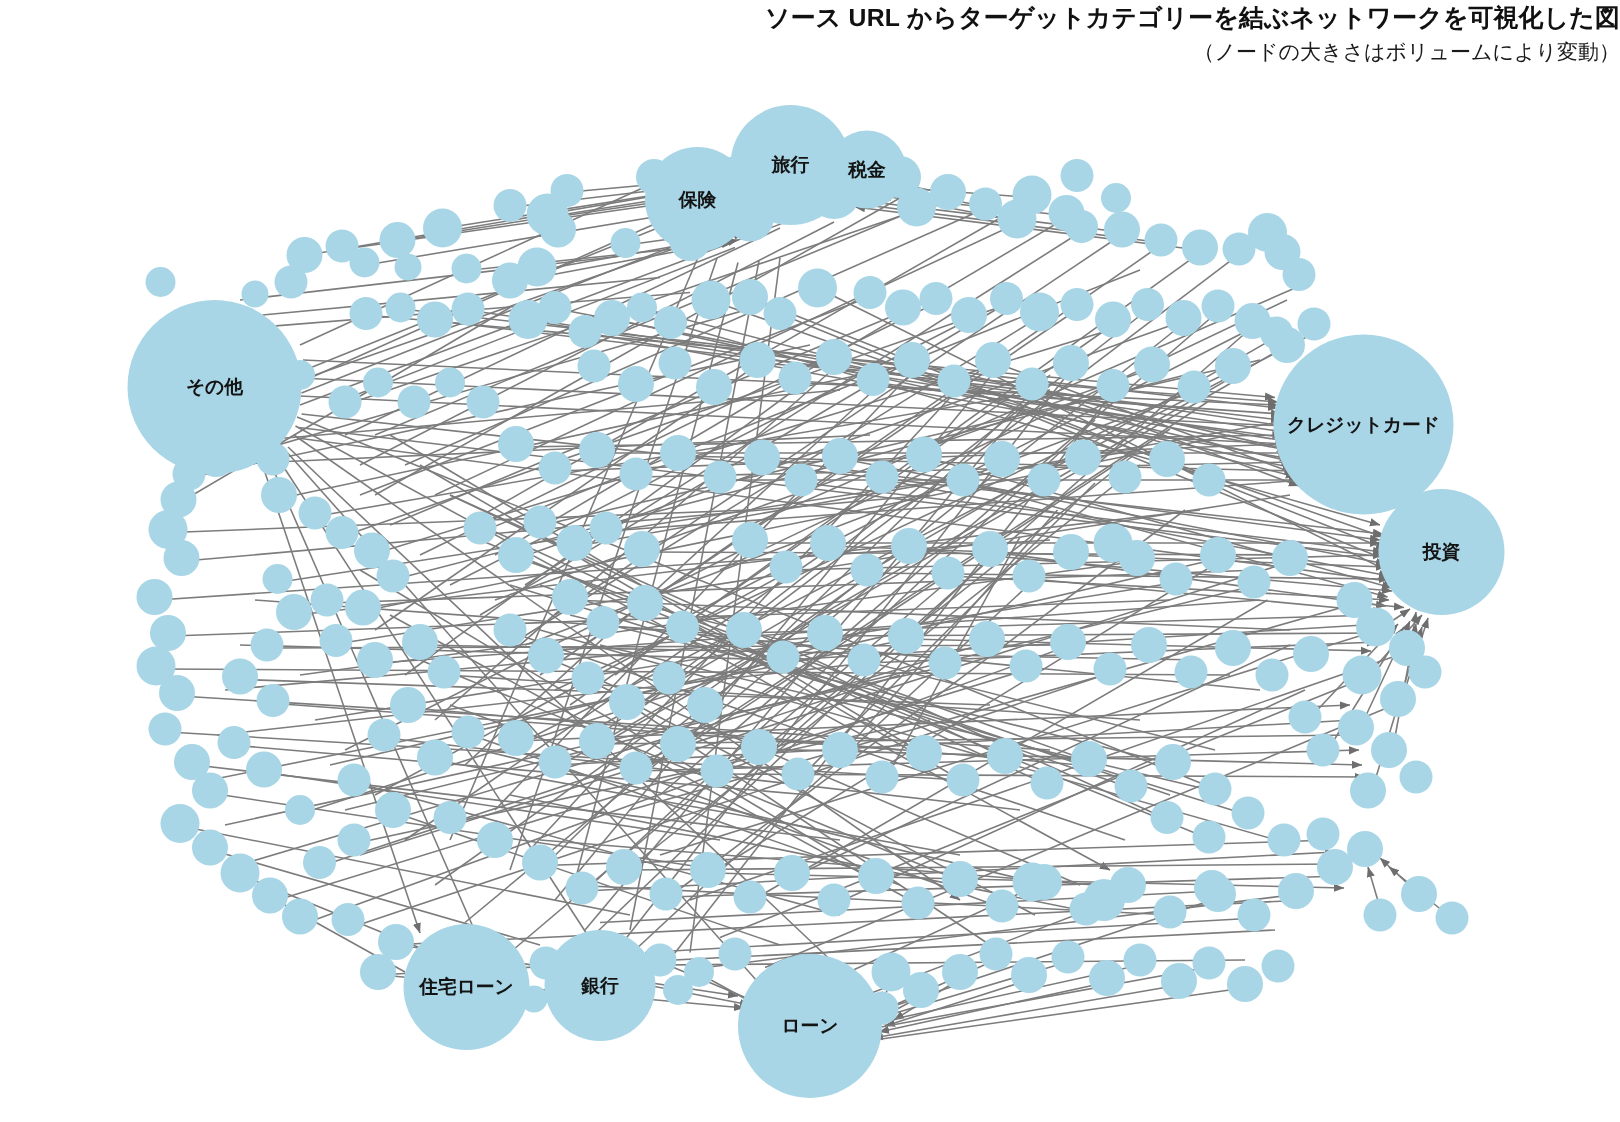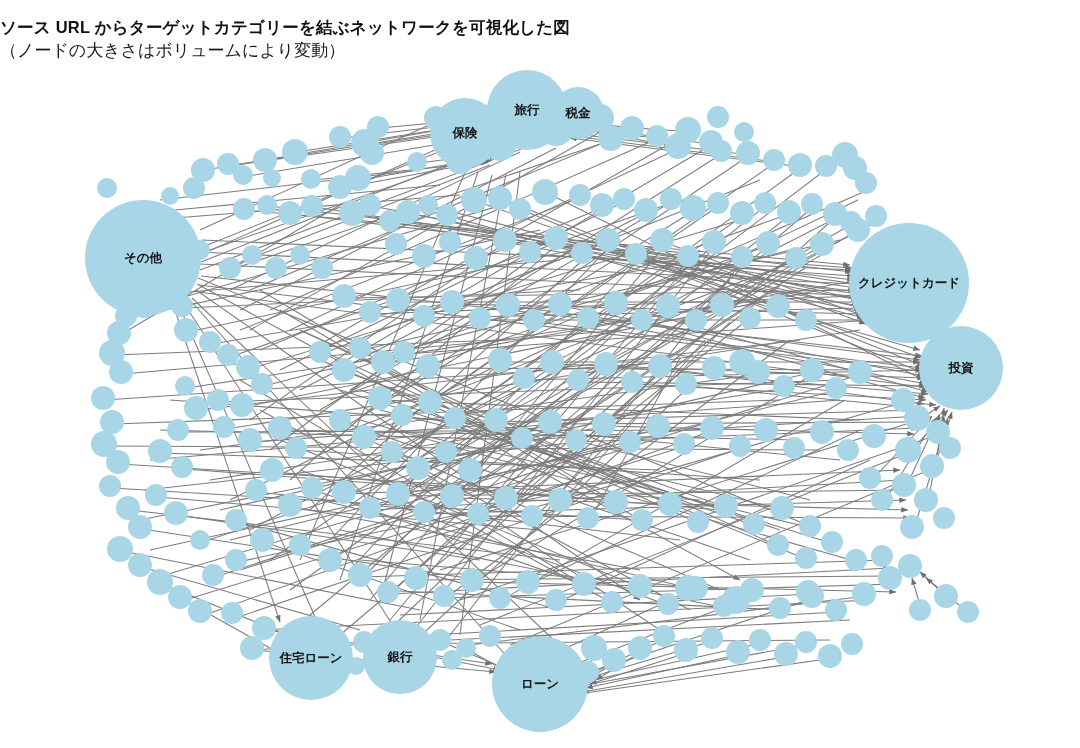--- a/index.html
+++ b/index.html
@@ -19,34 +19,34 @@
     width: 1080px;
     height: 748px;
     position: relative;
     background: #ffffff;
   }
   .title-block {
     position: absolute;
     top: 0;
     left: 0;
     width: 1080px;
-    text-align: left;
-    padding-top: 16px;
+    text-align: right;
+    padding-top: 1px;
     box-sizing: border-box;
   }
   .chart-title {
     font-size: 16.5px;
     font-weight: bold;
     color: #111111;
     letter-spacing: 0.2px;
     line-height: 1.35;
     margin: 0;
   }
   .chart-subtitle {
-    font-size: 17px;
+    font-size: 14px;
     font-weight: normal;
     color: #1a1a1a;
     line-height: 1.35;
     margin: 2px 0 0 0;
   }
   #graph-svg {
     position: absolute;
     top: 0;
     left: 0;
     width: 1080px;

